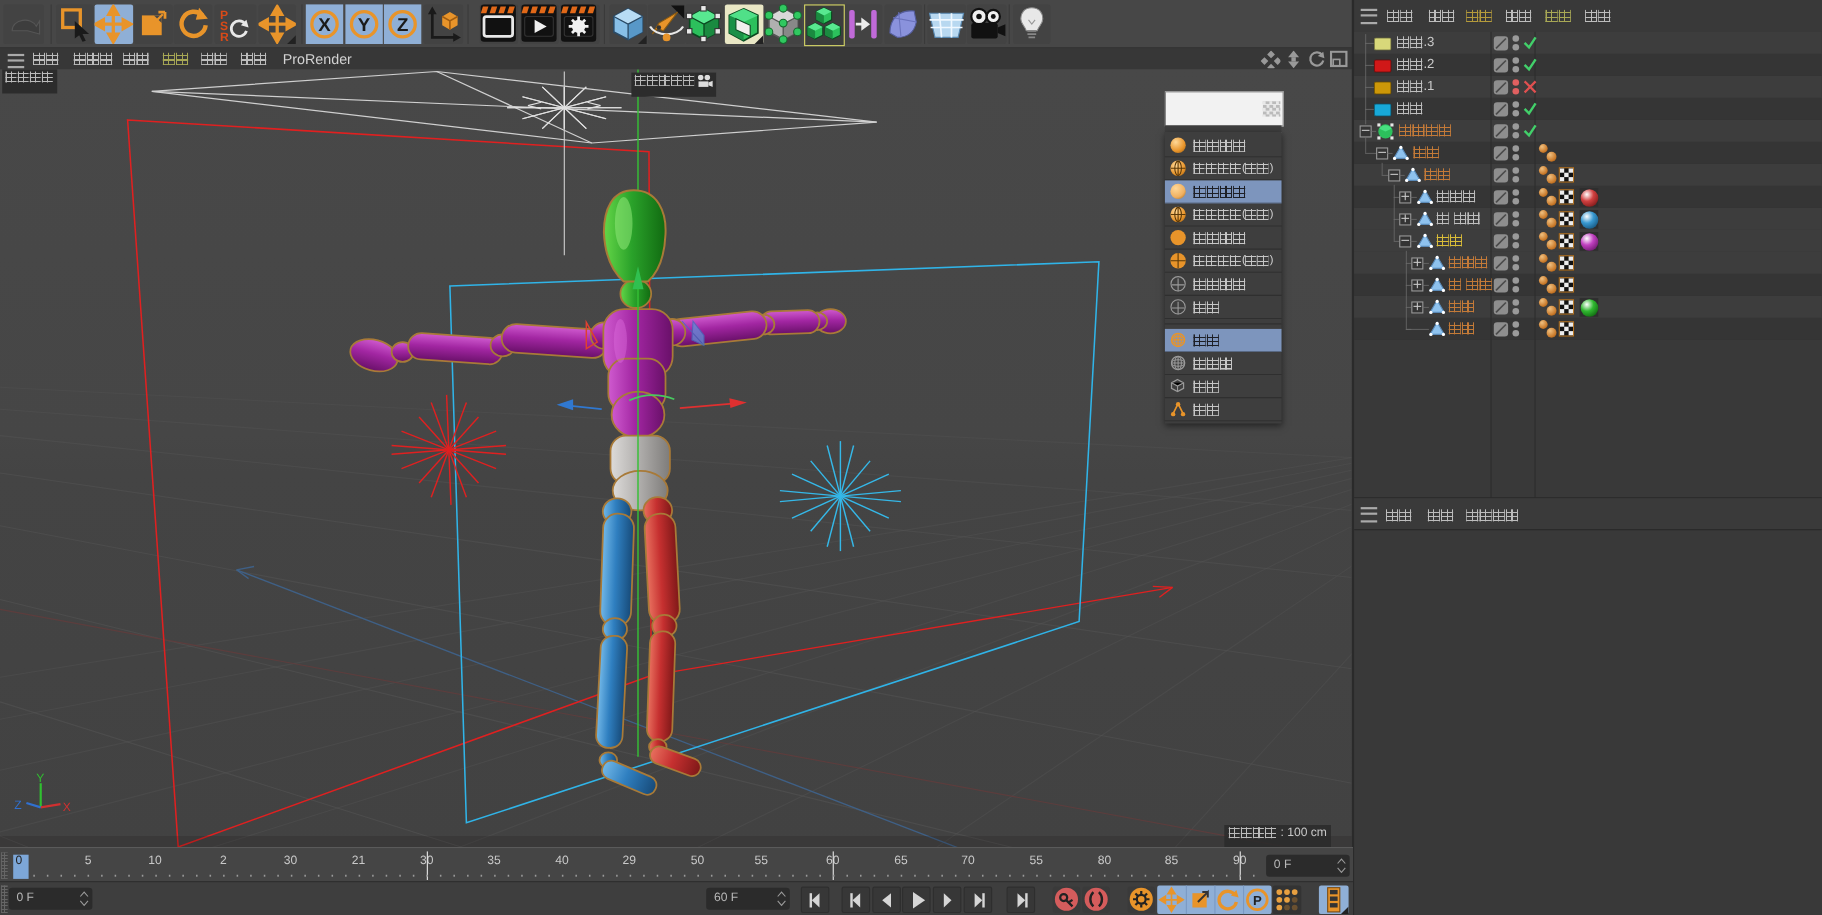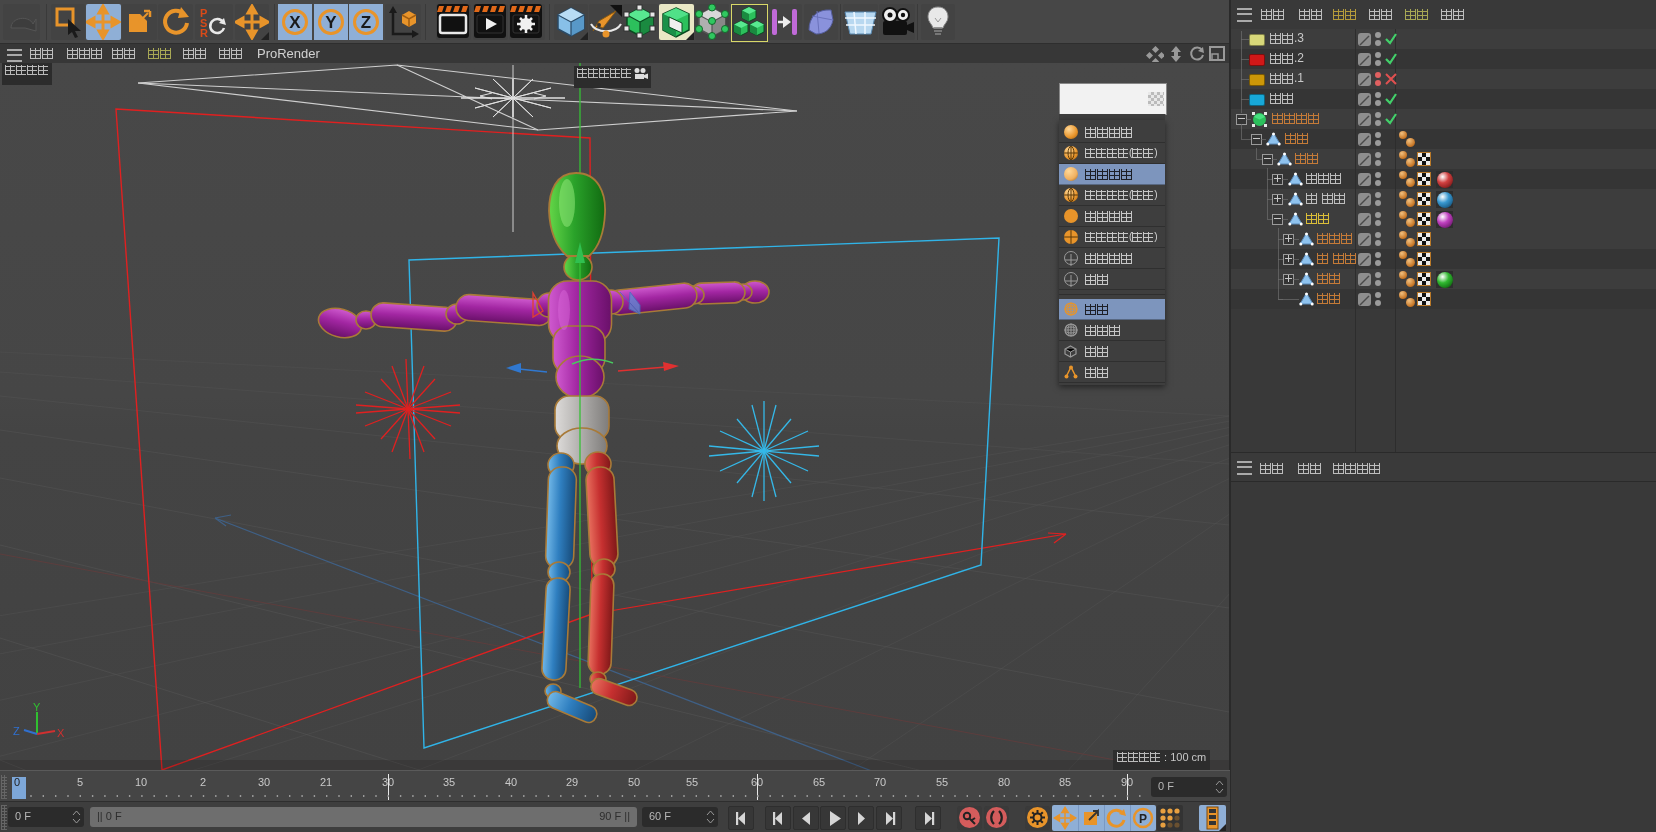--- a/index.html
+++ b/index.html
@@ -1084,24 +1084,20 @@
       <div class="abs" style="left:1px;top:4px;width:6px;height:24px;background:repeating-linear-gradient(0deg,#666 0 1px,transparent 1px 3px),repeating-linear-gradient(90deg,#666 0 1px,transparent 1px 3px)"></div>
     </div>
     <div class="abs" style="left:0;top:801px;width:1230px;height:31px;background:#3e3e3e;border-top:1px solid #2e2e2e">
       <div class="abs" style="left:1px;top:3px;width:6px;height:25px;background:repeating-linear-gradient(0deg,#666 0 1px,transparent 1px 3px),repeating-linear-gradient(90deg,#666 0 1px,transparent 1px 3px)"></div>
       <div class="abs" style="left:8px;top:5px;width:76px;height:20px;background:#2b2b2b;border-radius:3px">
         <span style="color:#b8b8b8;font-size:11px;position:absolute;left:7px;top:3px">0 F</span>
         <svg width="9" height="14" style="position:absolute;right:3px;top:3px">
           <path d="M1 5 L4.5 1 L8 5 M1 9 L4.5 13 L8 9" stroke="#999" fill="none"></path>
         </svg>
       </div>
-      <div class="abs" style="left:90px;top:5px;width:547px;height:20px;background:#6e6e6e;border-radius:3px">
-        <span style="color:#2e2e2e;font-size:11px;position:absolute;left:7px;top:3px">|| 0 F</span>
-        <span style="color:#2e2e2e;font-size:11px;position:absolute;right:7px;top:3px">90 F ||</span>
-      </div>
       <div class="abs" style="left:642px;top:5px;width:76px;height:20px;background:#2b2b2b;border-radius:3px">
         <span style="color:#b8b8b8;font-size:11px;position:absolute;left:7px;top:3px">60 F</span>
         <svg width="9" height="14" style="position:absolute;right:3px;top:3px">
           <path d="M1 5 L4.5 1 L8 5 M1 9 L4.5 13 L8 9" stroke="#999" fill="none"></path>
         </svg>
       </div>
       <div class="abs" style="left:728px;top:4px;width:26px;height:24px;background:#373737;border-radius:2px;border:1px solid #2e2e2e;box-sizing:border-box">
         <svg width="24" height="22" style="position:absolute;left:0;top:0">
           <path d="M16 5 L16 18 L9 11.5 Z" fill="#d6d6d6"></path>
           <rect x="7" y="5" width="2.2" height="13" fill="#d6d6d6"></rect>

